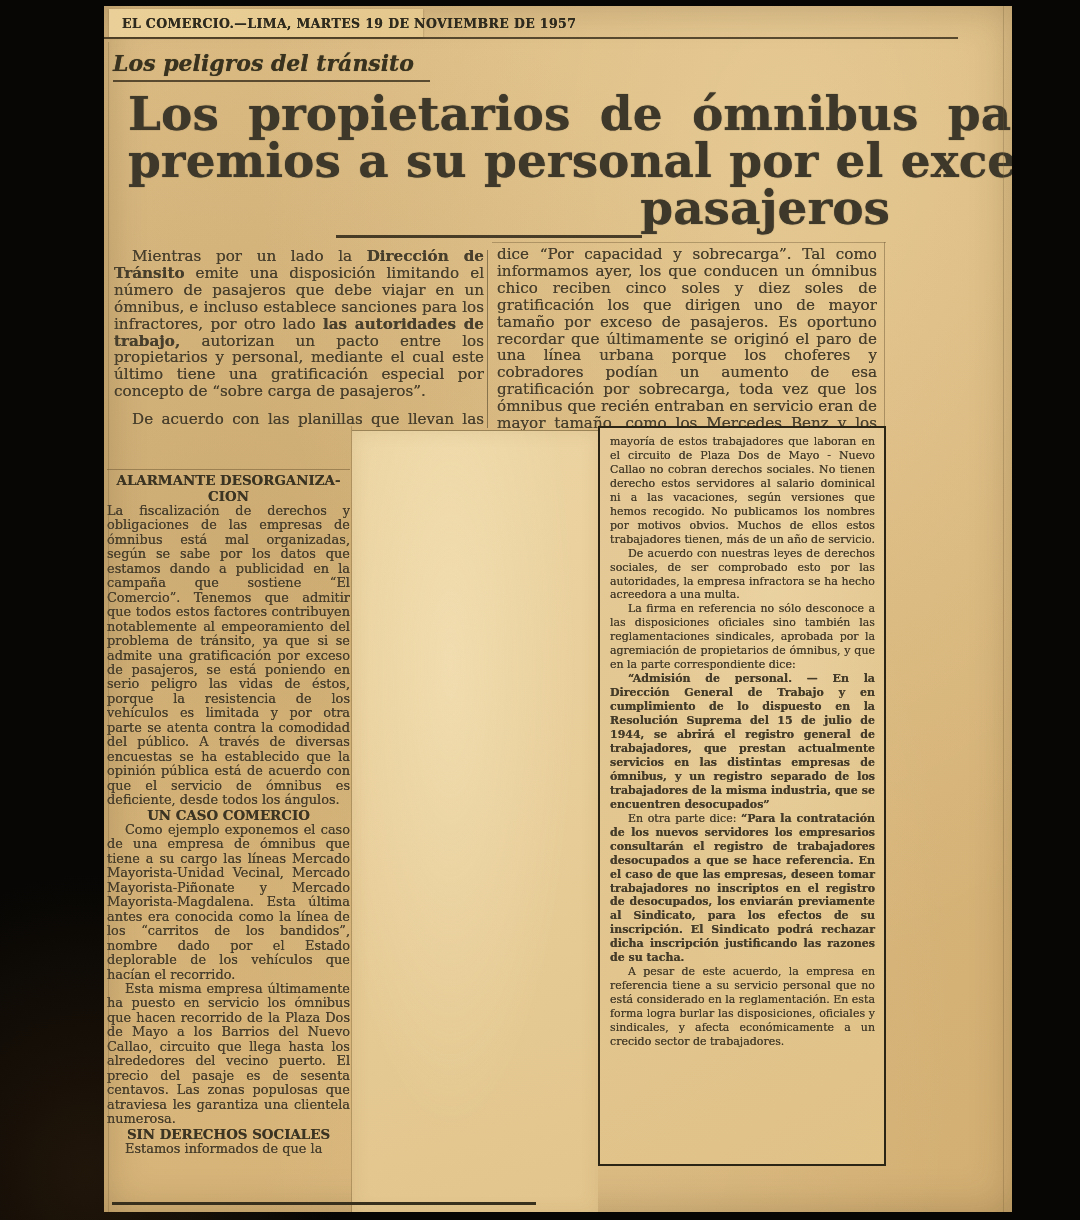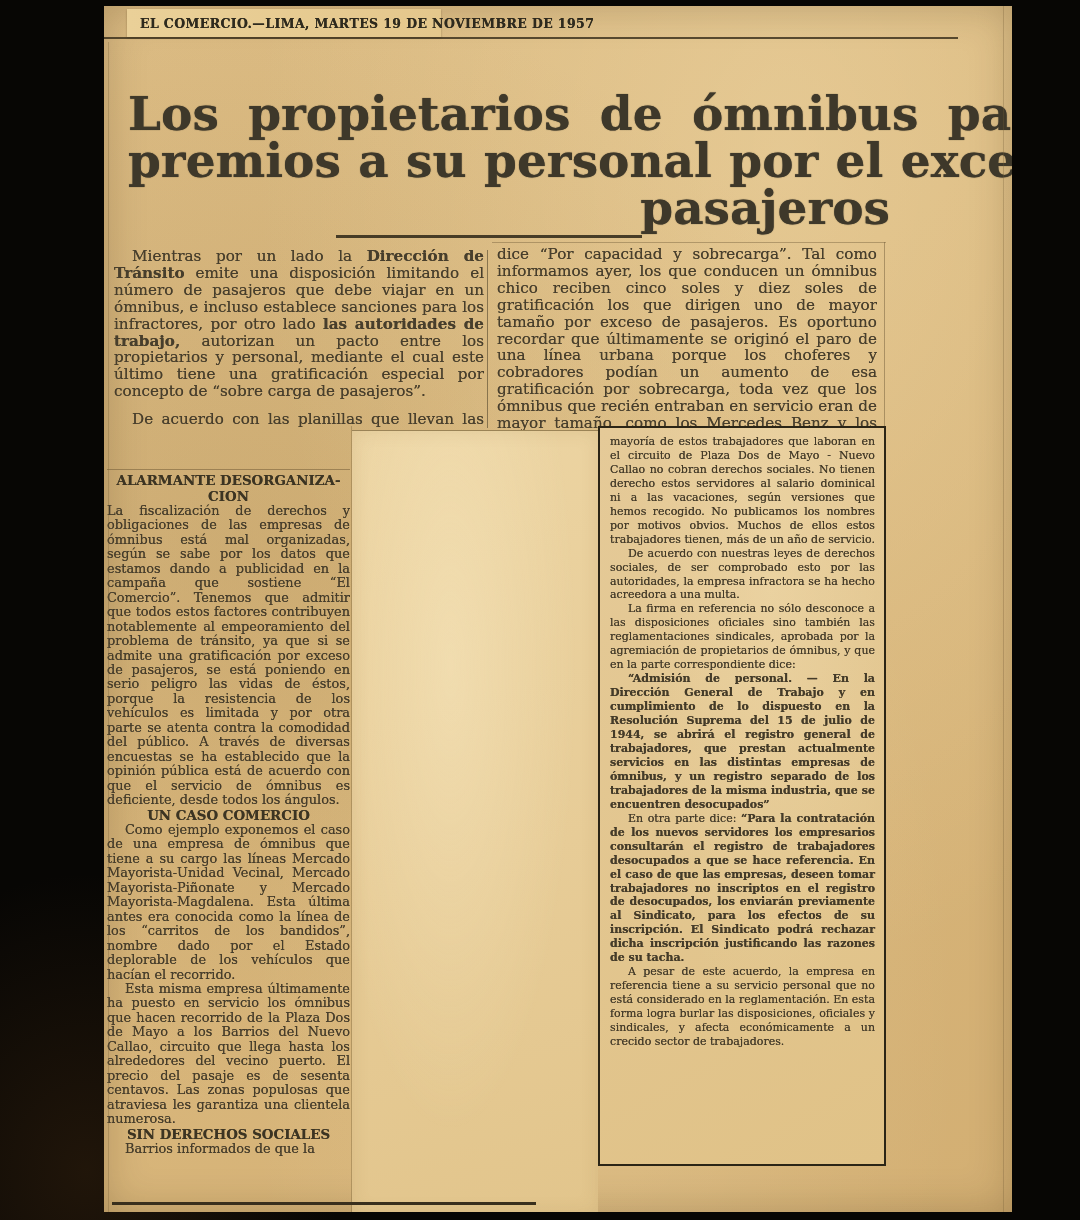--- a/index.html
+++ b/index.html
@@ -20,21 +20,20 @@
     box-shadow:inset 0 0 40px rgba(60,40,10,0.25);
     color:#463e2e;
   }
   .abs{position:absolute;}
   .crease{width:1px;background:rgba(115,92,52,0.30);}
   
   .masthead-strip{
     left:5px;top:3px;width:314px;height:28px;
     background:linear-gradient(90deg,#ead098,#e4c78c);
     box-shadow:0 1px 2px rgba(60,40,10,0.35);
-    margin-left:18px;
   }
   .masthead-text{
     padding:7px 0 0 13px;font-size:12.5px;font-weight:bold;letter-spacing:0.4px;
     color:#2e2a1e;white-space:nowrap;text-shadow:0 0 0.6px rgba(46,42,30,0.9);
   }
   .header-rule{left:0;top:31px;width:854px;height:2px;background:rgba(52,42,24,0.8);}
   
   .kicker{
     left:9px;top:44px;font-size:22px;font-weight:bold;font-style:italic;color:#38321f;
     border-bottom:2px solid rgba(56,46,28,0.8);padding:0 16px 4px 0;
@@ -99,20 +98,21 @@
 <body>
 
 <div class="screen">
   <div class="page">
 
     <div class="abs masthead-strip">
       <div class="masthead-text">EL COMERCIO.—LIMA, MARTES 19 DE NOVIEMBRE DE 1957</div>
     </div>
     <div class="abs header-rule"></div>
 
+    <div class="abs kicker">Los peligros del tránsito</div>
 
     <div class="abs headline">
       <div class="hl1">Los propietarios de ómnibus pagan</div>
       <div class="hl2">premios a su personal por el exceso de</div>
       <div class="hl3">pasajeros</div>
     </div>
     <div class="abs headline-rule"></div>
 
     <div class="abs intro-top-edge"></div>
     <div class="abs intro-left">
@@ -128,21 +128,21 @@
     <div class="abs col-left">
       <div class="col-head">
         <span>ALARMANTE DESORGANIZA-</span>
         <span>CION</span>
       </div>
       <p>La fiscalización de derechos y obligaciones de las empresas de ómnibus está mal organizadas, según se sabe por los datos que estamos dando a publicidad en la campaña que sostiene “El Comercio”. Tenemos que admitir que todos estos factores contribuyen notablemente al empeoramiento del problema de tránsito, ya que si se admite una gratificación por exceso de pasajeros, se está poniendo en serio peligro las vidas de éstos, porque la resistencia de los vehículos es limitada y por otra parte se atenta contra la comodidad del público. A través de diversas encuestas se ha establecido que la opinión pública está de acuerdo con que el servicio de ómnibus es deficiente, desde todos los ángulos.</p>
       <div class="col-head">UN CASO COMERCIO</div>
       <p class="ind">Como ejemplo exponemos el caso de una empresa de ómnibus que tiene a su cargo las líneas Mercado Mayorista-Unidad Vecinal, Mercado Mayorista-Piñonate y Mercado Mayorista-Magdalena. Esta última antes era conocida como la línea de los “carritos de los bandidos”, nombre dado por el Estado deplorable de los vehículos que hacían el recorrido.</p>
       <p class="ind">Esta misma empresa últimamente ha puesto en servicio los ómnibus que hacen recorrido de la Plaza Dos de Mayo a los Barrios del Nuevo Callao, circuito que llega hasta los alrededores del vecino puerto. El precio del pasaje es de sesenta centavos. Las zonas populosas que atraviesa les garantiza una clientela numerosa.</p>
       <div class="col-head">SIN DERECHOS SOCIALES</div>
-      <p class="ind">Barrios informados de que la</p>
+      <p class="ind">Estamos informados de que la</p>
 
     </div>
     <div class="abs col-left-edge"></div>
 
     <div class="abs mid-patch"></div>
 
     <div class="abs right-box">
       <p>mayoría de estos trabajadores que laboran en el circuito de Plaza Dos de Mayo - Nuevo Callao no cobran derechos sociales. No tienen derecho estos servidores al salario dominical ni a las vacaciones, según versiones que hemos recogido. No publicamos los nombres por motivos obvios. Muchos de ellos estos trabajadores tienen, más de un año de servicio.</p>
       <p class="ind">De acuerdo con nuestras leyes de derechos sociales, de ser comprobado esto por las autoridades, la empresa infractora se ha hecho acreedora a una multa.</p>
       <p class="ind">La firma en referencia no sólo desconoce a las disposiciones oficiales sino también las reglamentaciones sindicales, aprobada por la agremiación de propietarios de ómnibus, y que en la parte correspondiente dice:</p>

